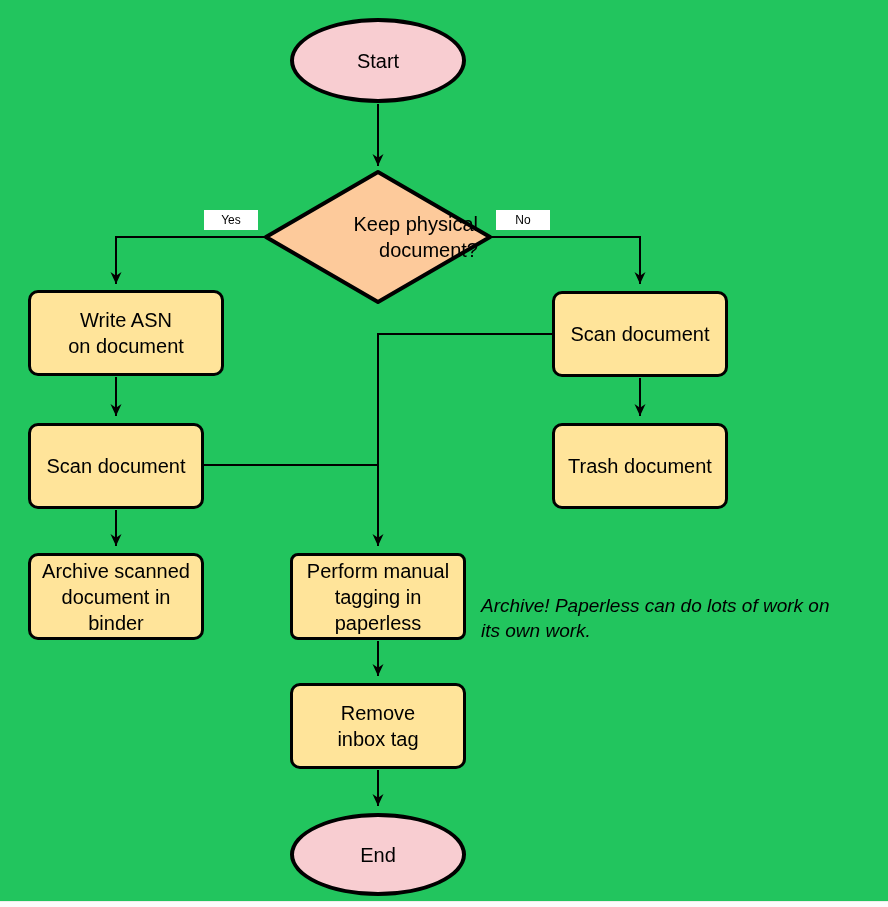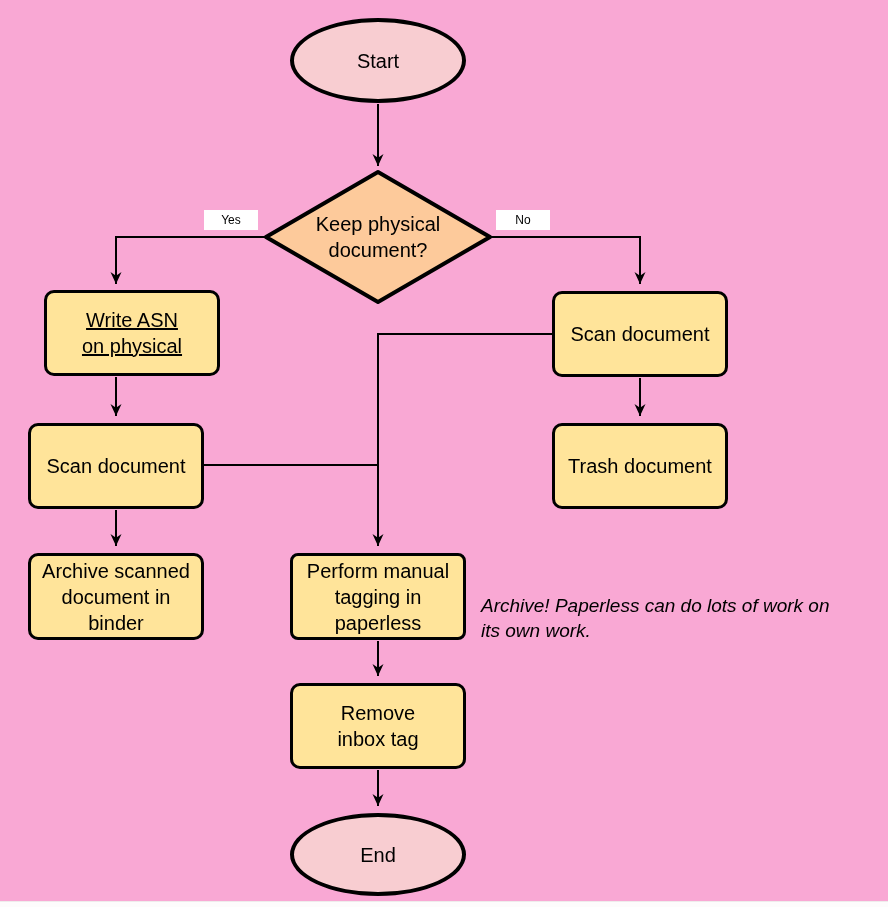--- a/index.html
+++ b/index.html
@@ -5,21 +5,21 @@
   html, body {
     margin: 0; padding: 0;
     background: #ffffff;
     font-family: "Liberation Sans", sans-serif;
     color: #000000;
   }
   .canvas {
     position: relative;
     width: 888px;
     height: 907px;
-    background: #f9a8d4;
+    background: #22c55e;
     overflow: hidden;
   }
   .wires {
     position: absolute;
     left: 0; top: 0;
   }
   .wire {
     fill: none;
     stroke: #000000;
     stroke-width: 2;
@@ -45,21 +45,21 @@
     border-radius: 10px;
   }
   .terminal {
     border: 4px solid #000000;
     border-radius: 50%;
   }
   .floating-label {
     position: absolute;
     display: flex;
     flex-direction: column;
-    align-items: center;
+    align-items: flex-end;
     justify-content: center;
     text-align: center;
     font-size: 20px;
     line-height: 26px;
   }
   .edge-label {
     position: absolute;
     font-size: 12px;
     line-height: 20px;
     text-align: center;
@@ -83,21 +83,21 @@
   .bottom-strip {
     position: absolute;
     left: 0; top: 902px;
     width: 888px; height: 5px;
     background: #fdfcfc;
   }
 
   
   .pos-start      { left: 290px; top: 18px;  width: 176px; height: 85px; }
   .pos-decision-label { left: 278px; top: 209px; width: 200px; height: 56px; }
-  .pos-write-asn  { left: 44px;  top: 290px; width: 176px; height: 86px; text-decoration: underline; }
+  .pos-write-asn  { left: 28px;  top: 290px; width: 196px; height: 86px; }
   .pos-scan-left  { left: 28px;  top: 423px; width: 176px; height: 86px; }
   .pos-archive    { left: 28px;  top: 553px; width: 176px; height: 87px; }
   .pos-scan-right { left: 552px; top: 291px; width: 176px; height: 86px; }
   .pos-trash      { left: 552px; top: 423px; width: 176px; height: 86px; }
   .pos-tagging    { left: 290px; top: 553px; width: 176px; height: 87px; border-radius: 8px; }
   .pos-remove     { left: 290px; top: 683px; width: 176px; height: 86px; }
   .pos-end        { left: 290px; top: 813px; width: 176px; height: 83px; }
   .pos-yes        { left: 204px; top: 210px; width: 50px; }
   .pos-no         { left: 496px; top: 210px; width: 50px; }
   .pos-annotation { left: 481px; top: 593px; }
@@ -135,21 +135,21 @@
   <div class="floating-label pos-decision-label">
     <span class="ln">Keep physical</span>
     <span class="ln">document?</span>
   </div>
 
   <div class="edge-label pos-yes">Yes</div>
   <div class="edge-label pos-no">No</div>
 
   <div class="node process pos-write-asn" style="background: rgb(255, 228, 154); border-color: rgb(0, 0, 0);">
     <span class="ln">Write ASN</span>
-    <span class="ln">on physical</span>
+    <span class="ln">on document</span>
   </div>
 
   <div class="node process pos-scan-left" style="background: rgb(255, 228, 154); border-color: rgb(0, 0, 0);">
     <span class="ln">Scan document</span>
   </div>
 
   <div class="node process pos-archive" style="background: rgb(255, 228, 154); border-color: rgb(0, 0, 0);">
     <span class="ln">Archive scanned</span>
     <span class="ln">document in</span>
     <span class="ln">binder</span>

